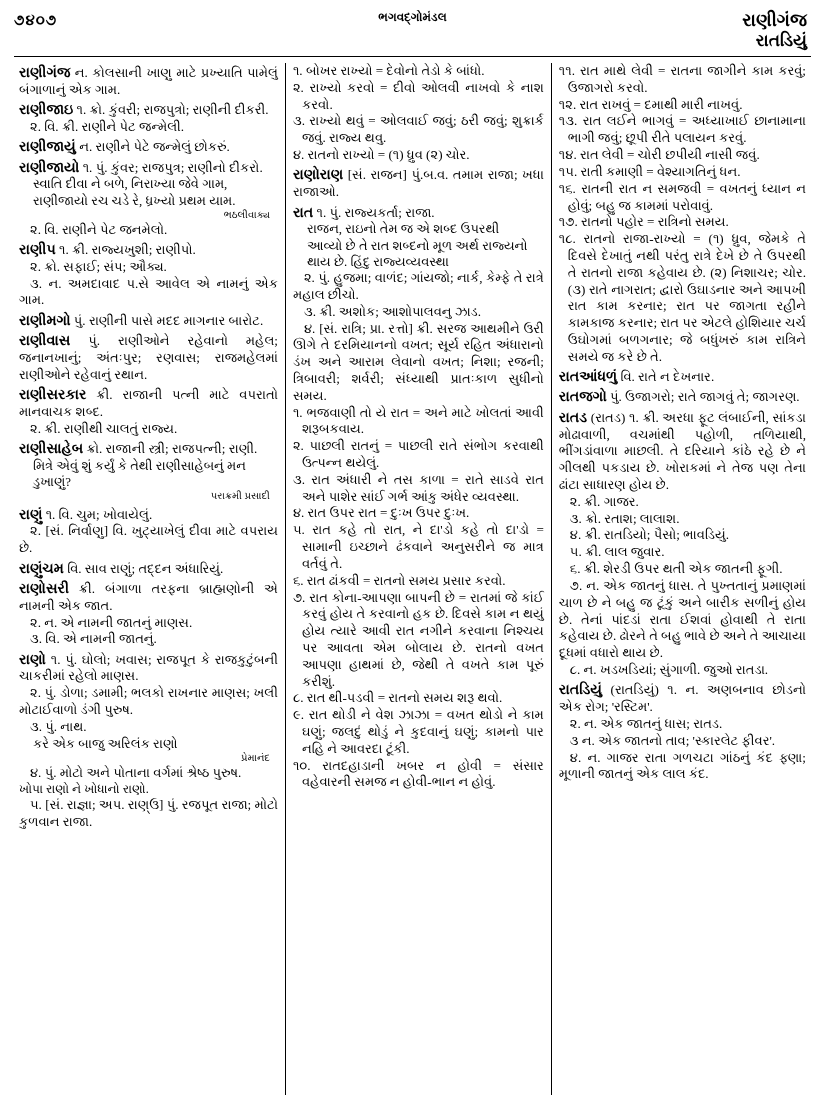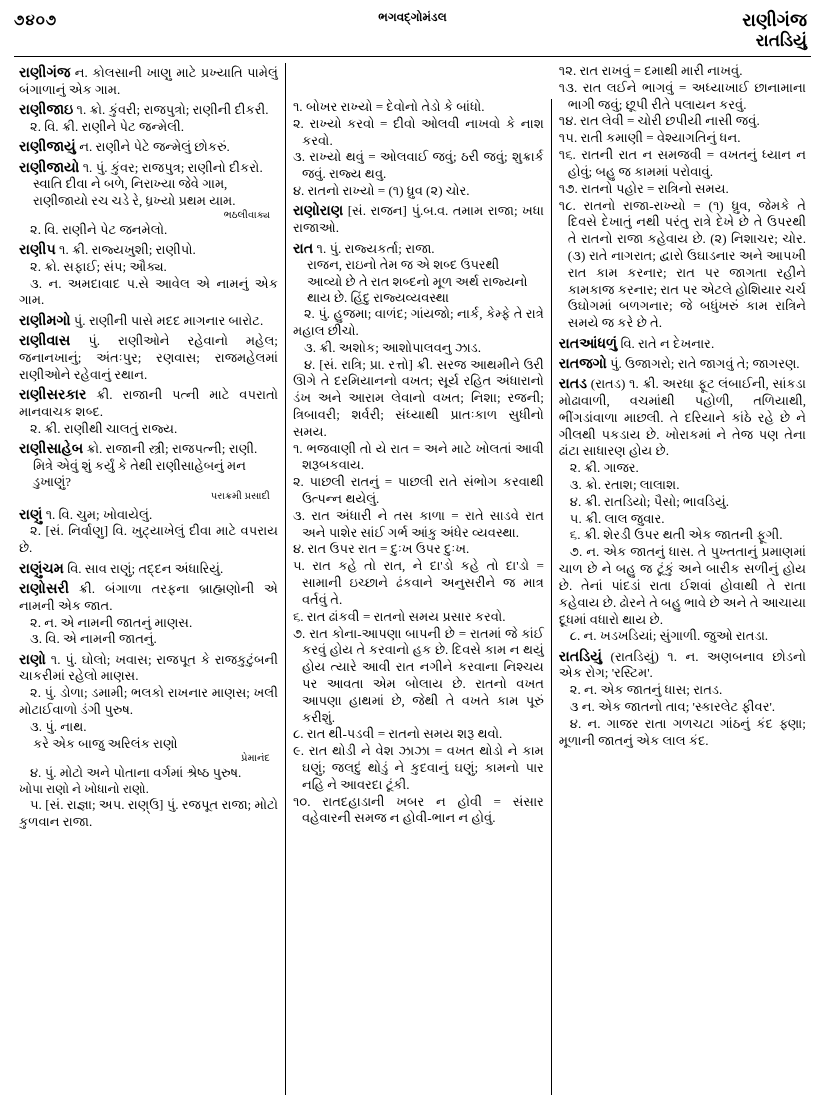--- a/index.html
+++ b/index.html
@@ -67,21 +67,21 @@
     box-sizing: border-box;
   }
   .col {
     box-sizing: border-box;
     padding: 0 7px;
     font-size: 13.1px;
     line-height: 1.285;
     overflow: hidden;
   }
   .col1 { width: 34.2%; border-right: 1.3px solid #000; }
-  .col2 { width: 33.2%; border-right: 1.3px solid #000; margin-top: 36px; }
+  .col2 { width: 33.2%; border-right: 1.3px solid #000; }
   .col3 { width: 32.6%; }
 
   
   .entry { margin-bottom: 1.5px; }
   .hw {
     font-weight: bold;
     font-size: 14.3px;
   }
   .ln {
     margin: 0;
@@ -255,20 +255,21 @@
         <p class="ln sub">૮. રાત થી-પડવી = રાતનો સમય શરૂ થવો.</p>
         <p class="ln sub">૯. રાત થોડી ને વેશ ઝાઝા = વખત થોડો ને કામ ઘણું; જલદું થોડું ને કુદવાનું ઘણું; કામનો પાર નહિ ને આવરદા ટૂંકી.</p>
         <p class="ln sub">૧૦. રાતદહાડાની ખબર ન હોવી = સંસાર વહેવારની સમજ ન હોવી-ભાન ન હોવું.</p>
       </div>
 
     </div>
 
     <div class="col col3">
 
       <div class="entry">
+        <p class="ln sub">૧૧. રાત માથે લેવી = રાતના જાગીને કામ કરવું; ઉજાગરો કરવો.</p>
         <p class="ln sub">૧૨. રાત રાખવું = દમાથી મારી નાખવું.</p>
         <p class="ln sub">૧૩. રાત લઈને ભાગવું = અધ્યાખાઈ છાનામાના ભાગી જવું; છૂપી રીતે પલાયન કરવું.</p>
         <p class="ln sub">૧૪. રાત લેવી = ચોરી છપીયી નાસી જવું.</p>
         <p class="ln sub">૧૫. રાતી કમાણી = વેશ્યાગતિનું ધન.</p>
         <p class="ln sub">૧૬. રાતની રાત ન સમજવી = વખતનું ધ્યાન ન હોવું; બહુ જ કામમાં પરોવાવું.</p>
         <p class="ln sub">૧૭. રાતનો પહોર = રાત્રિનો સમય.</p>
         <p class="ln sub">૧૮. રાતનો રાજા-રાખ્યો = (૧) ધ્રુવ, જેમકે તે દિવસે દેખાતું નથી પરંતુ રાત્રે દેખે છે તે ઉપરથી તે રાતનો રાજા કહેવાય છે. (૨) નિશાચર; ચોર. (૩) રાતે નાગરાત; દ્વારો ઉઘાડનાર અને આપખી રાત કામ કરનાર; રાત પર જાગતા રહીને કામકાજ કરનાર; રાત પર એટલે હોશિયાર ચર્ચ ઉઘોગમાં બળગનાર; જે બધુંખરું કામ રાત્રિને સમયે જ કરે છે તે.</p>
       </div>
 
       <div class="entry">

